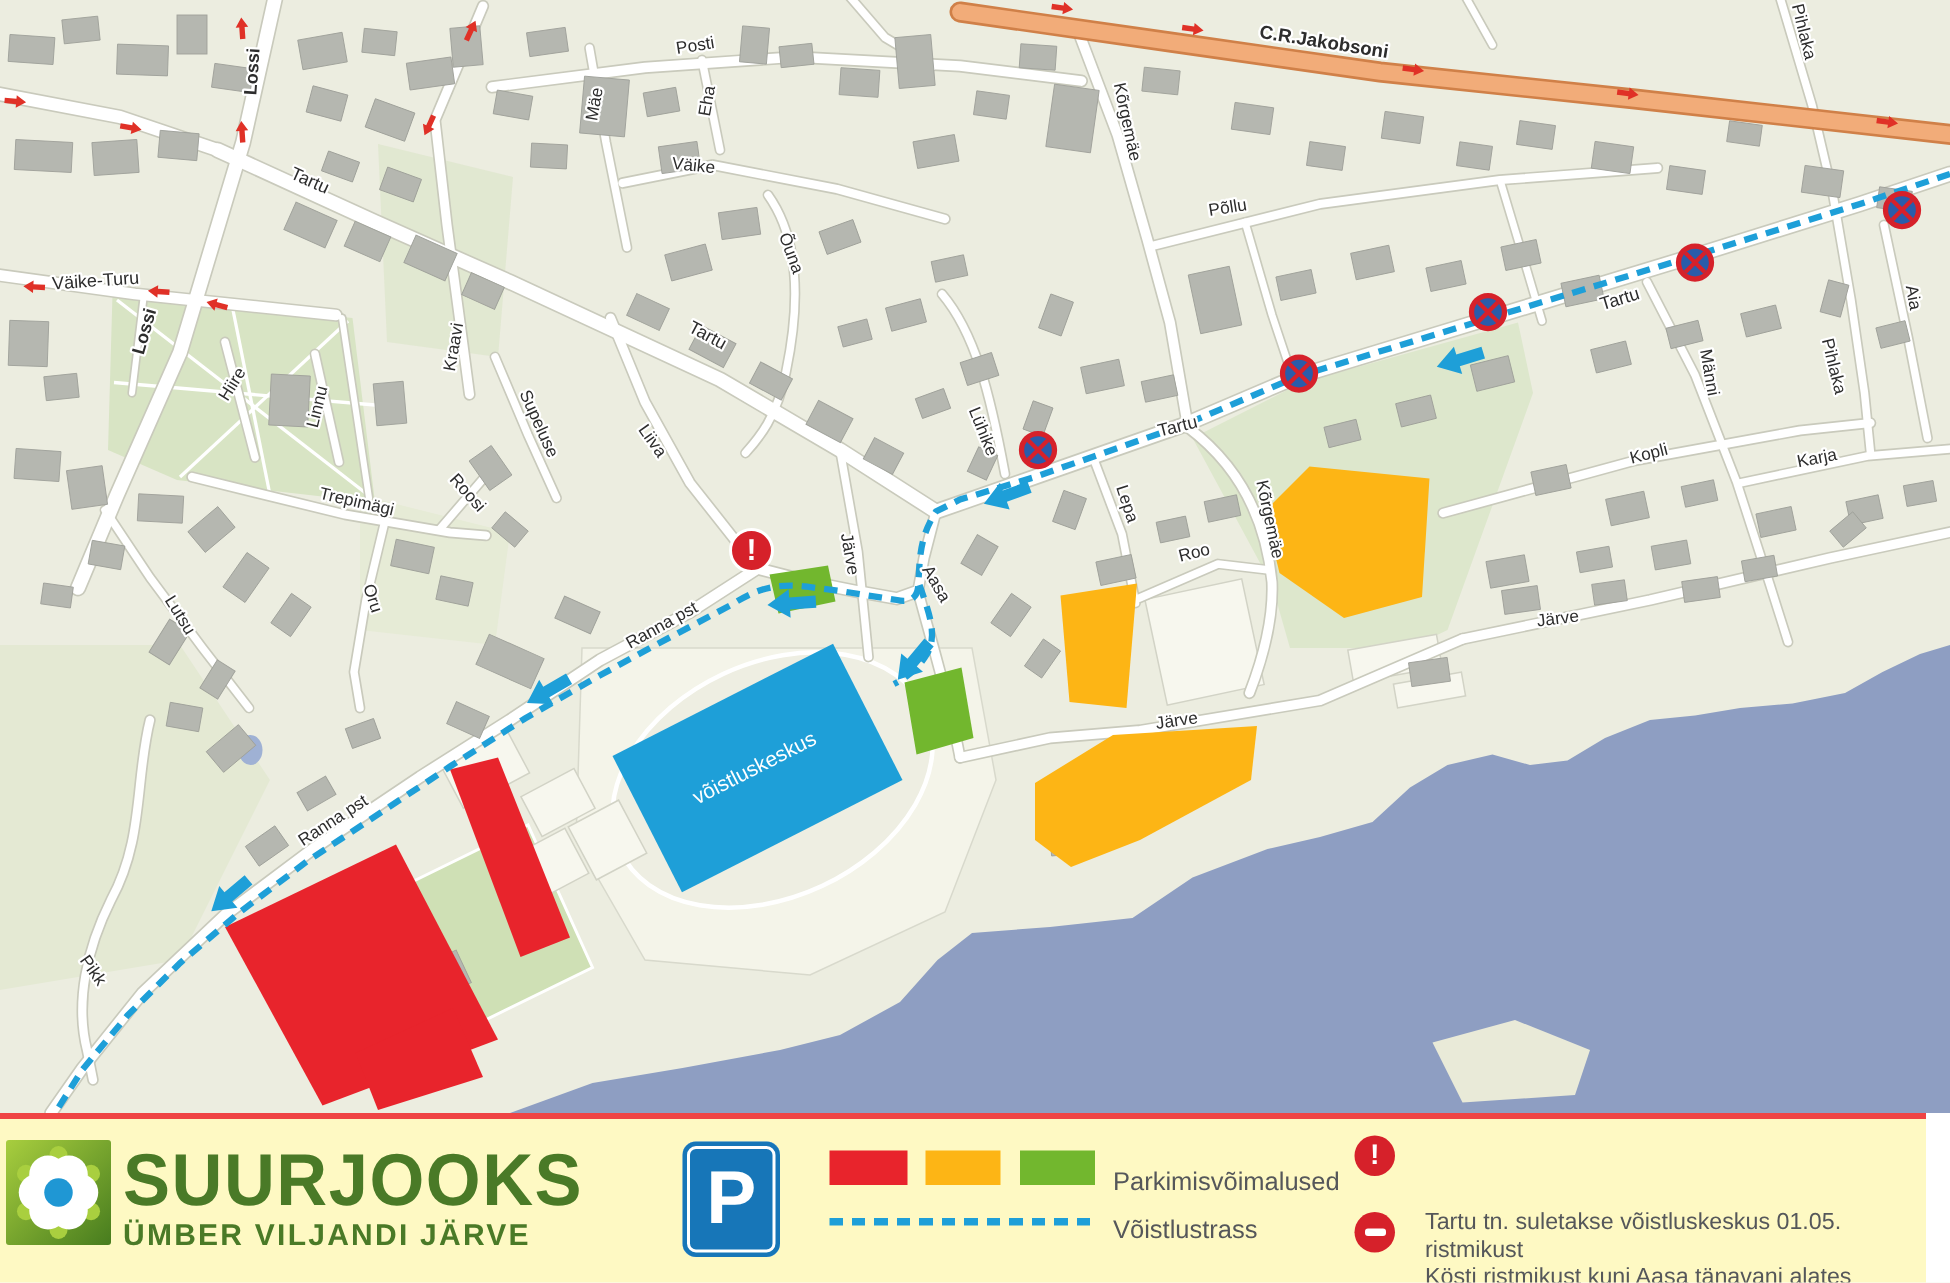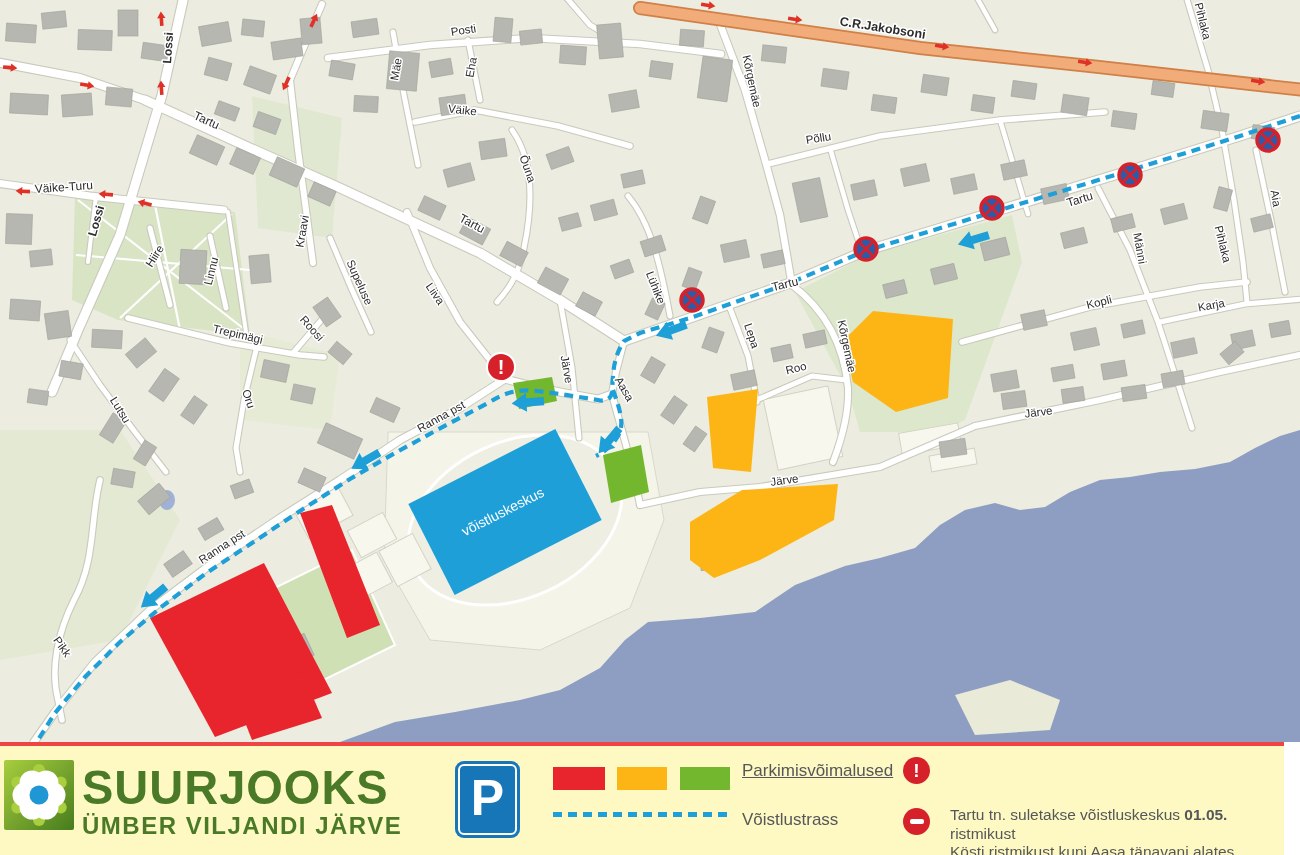--- a/index.html
+++ b/index.html
@@ -22,39 +22,39 @@
   .bld{fill:var(--bld);stroke:var(--bldStroke);stroke-width:.6;}
   .route-line{stroke:var(--route);stroke-width:4.2;fill:none;stroke-dasharray:9 6;}
   .street-label{fill:#2d2d2d;stroke:#ffffff;stroke-width:3px;paint-order:stroke;stroke-linejoin:round;font-family:"Liberation Sans",sans-serif;}
   .street-label.bold{font-weight:bold;}
   .park-path{stroke:#ffffff;stroke-width:2.2;fill:none;}
   
   #footer{position:absolute;left:0;top:742px;width:1284px;height:113px;background:#fef9c3;border-top:4px solid #ef4444;}
   #logo-box{position:absolute;left:4px;top:14px;width:70px;height:70px;}
   #logo-text{position:absolute;left:82px;top:16px;color:var(--logoGreen);line-height:1;}
   #logo-line1{font-size:47px;font-weight:bold;letter-spacing:1px;transform:scaleY(1.04);transform-origin:left top;white-space:nowrap;}
-  #logo-line2{font-size:24px;font-weight:bold;letter-spacing:1.5px;margin-top:5px;white-space:nowrap;}
+  #logo-line2{font-size:20px;font-weight:bold;letter-spacing:1.5px;margin-top:5px;white-space:nowrap;}
   #p-sign{position:absolute;left:455px;top:15px;width:65px;height:77px;background:var(--signBlueP);border-radius:9px;box-shadow:inset 0 0 0 3px var(--signBlueP), inset 0 0 0 5px #ffffff;display:flex;align-items:center;justify-content:center;}
   #p-sign span{color:#ffffff;font-size:50px;font-weight:bold;line-height:1;padding-bottom:4px;}
   .swatch{position:absolute;top:21px;height:23px;}
   #swatch-red{left:553px;width:52px;background:var(--red);}
   #swatch-yellow{left:617px;width:50px;background:var(--yellow);}
   #swatch-green{left:680px;width:50px;background:var(--green);}
   #legend-dash{position:absolute;left:553px;top:66px;width:176px;height:5px;background:repeating-linear-gradient(90deg,var(--route) 0 9px,transparent 9px 15px);}
   .legend-label{position:absolute;left:742px;color:var(--textDark);font-size:17px;}
-  #legend-label-parking{top:15px;text-decoration:underline;}
+  #legend-label-parking{top:32px;}
   #legend-label-route{top:64px;}
   .notice{position:absolute;left:903px;display:flex;}
   #notice1{top:9px;}
   #notice2{top:60px;}
   .notice-icon{width:27px;height:27px;border-radius:50%;background:var(--signRed);color:#fff;display:flex;align-items:center;justify-content:center;flex:none;margin-top:2px;}
   .notice-icon .excl{font-weight:bold;font-size:19px;line-height:1;}
   .notice-icon .bar{width:14px;height:4.5px;background:#fff;border-radius:2px;}
   .notice-text{margin-left:20px;color:var(--textDark);font-size:15.5px;line-height:18.5px;width:330px;}
-  .notice-text b{font-weight:bold;}
+  .notice-text b{font-weight:normal;}
 </style>
 </head>
 <body>
 
 <div id="stage">
   <div id="map-wrap">
     <svg id="map-svg" width="1300" height="742" viewBox="0 0 1300 742">
       <defs>
         <path id="arrowhead" d="M4,0 L-7,-7 L-7,-3 L-20,-3 L-20,3 L-7,3 L-7,7 Z"></path>
       </defs>

